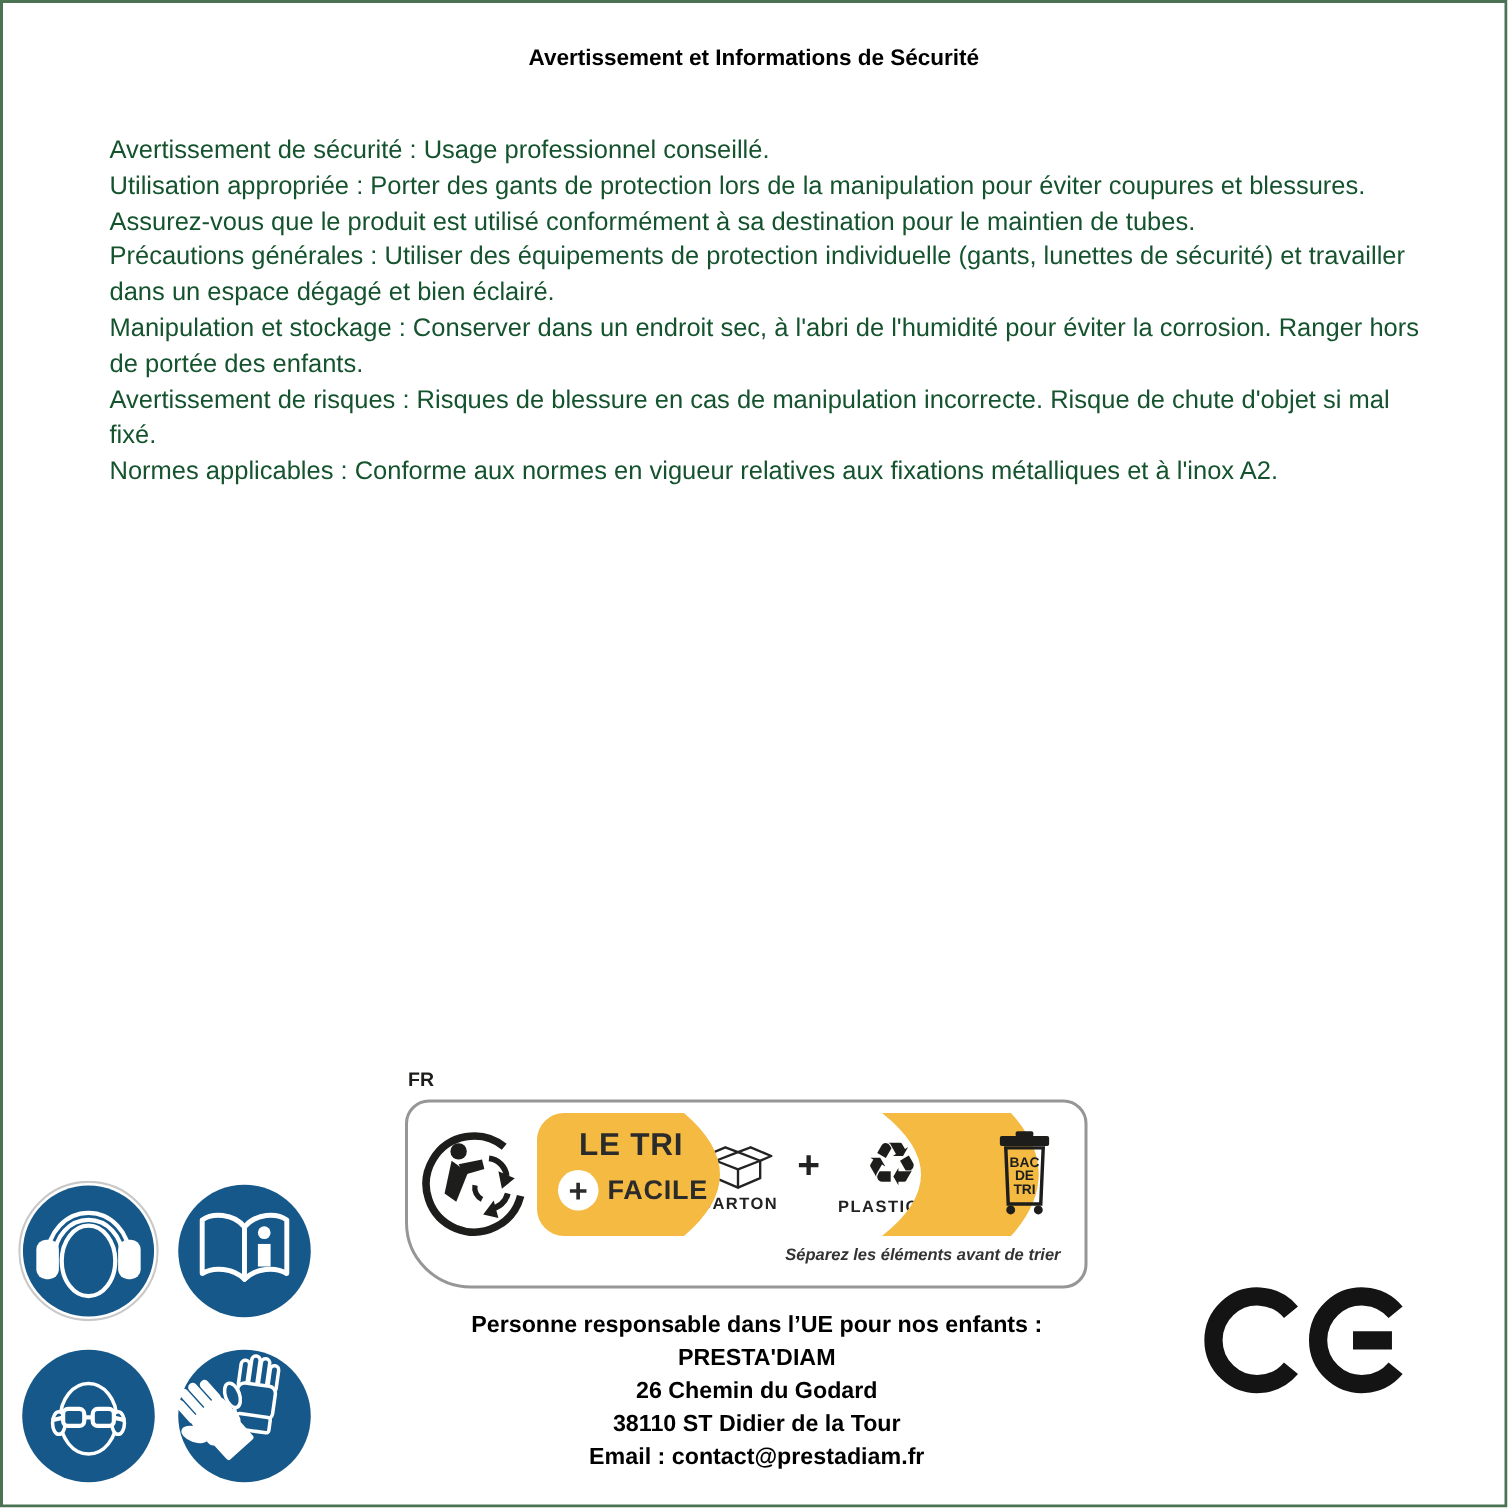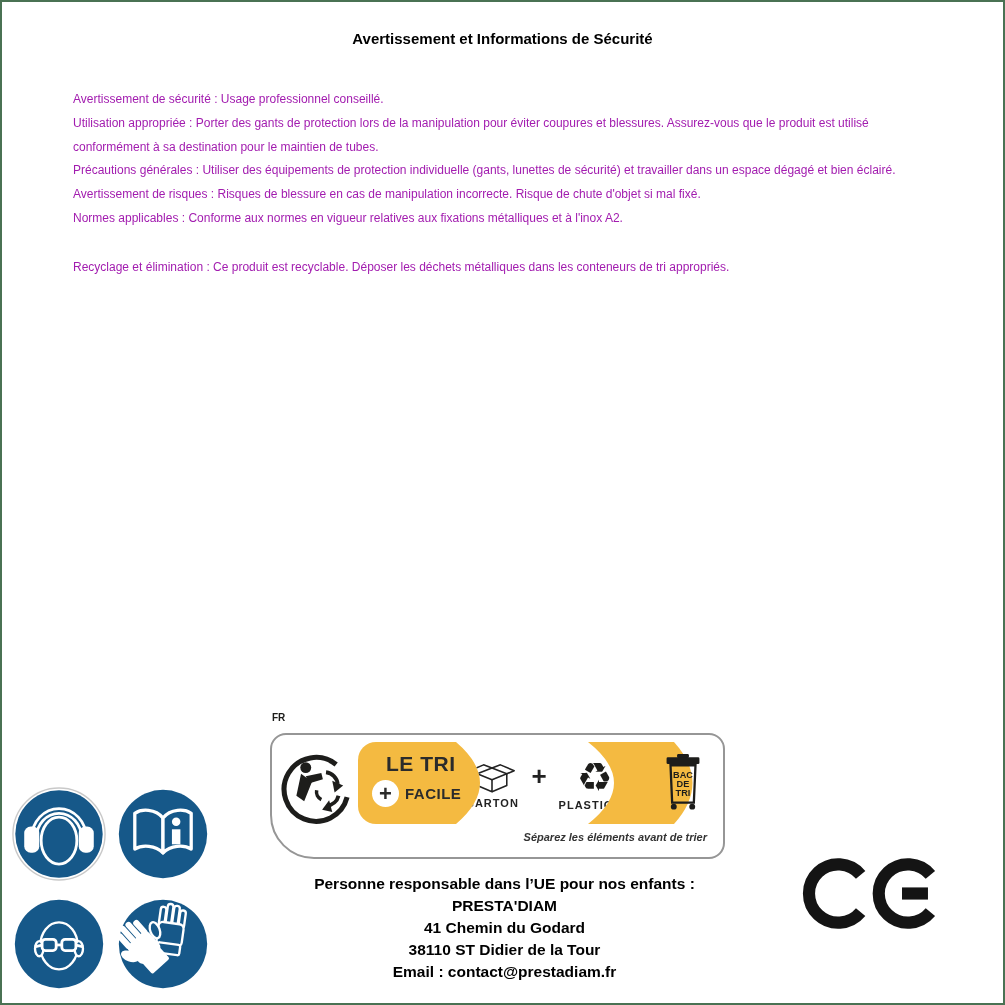--- a/index.html
+++ b/index.html
@@ -5,50 +5,50 @@
   * { margin:0; padding:0; box-sizing:border-box; }
   html,body { background:#fff; }
   body { width:1005px; height:1005px; position:relative; overflow:hidden;
          font-family:"Liberation Sans", sans-serif; color:#111; }
   .sheet { position:absolute; inset:0; border:2px solid #4a7253; background:#fff;padding-left:36px; }
 
   .title { position:absolute; top:28px; left:0; width:100%; text-align:center;
            font-size:15px; font-weight:bold; color:#000; }
 
   .bodycopy { position:absolute; left:71px; top:86px; width:874px;
-              font-size:12px; line-height:23.8px; color:#a21caf; }
+              font-size:17px; line-height:23.8px; color:#14532d; }
   .bodycopy p { margin:0; }
   .bodycopy p.gap { margin-top:25px; }
 
   
   .picto-grid { position:absolute; left:10px; top:785px; display:grid;
                 grid-template-columns:94px 94px; grid-template-rows:94px 94px;
                 column-gap:10px; row-gap:16px; }
   .picto-grid svg { width:94px; height:94px; display:block; }
 
   
-  .fr-tag { position:absolute; left:270px; top:710px; font-size:10px; font-weight:bold; color:#1d1d1b; }
+  .fr-tag { position:absolute; left:270px; top:710px; font-size:13px; font-weight:bold; color:#1d1d1b; }
   .sort-label { position:absolute; left:268px; top:731px; width:455px; height:126px;
                 background:#fff; border:2px solid #969696;
                 border-radius:16px 16px 16px 44px; }
   .triman { position:absolute; left:8px; top:16px; width:78px; height:80px; }
   .band { position:absolute; left:86px; top:7px; width:359px; height:82px;
           border-radius:18px 0 0 18px; overflow:hidden; }
   .band-yellow { position:absolute; inset:0; background:#f4ba41;
                  clip-path: path("M0 0 H316 Q353 41 316 82 H0 Z"); }
   .band-white { position:absolute; left:50px; top:0; width:234px; height:82px; background:#fff;
                 clip-path: path("M48 0 H180 Q232 41 180 82 H48 Q96 41 48 0 Z");
                 display:flex; align-items:center; justify-content:center; padding-left:46px; gap:12px; }
   .letri { position:absolute; left:14px; top:10px; color:#2b2b2b; }
   .letri .l1 { font-size:21px; font-weight:900; letter-spacing:.5px; margin-left:14px; }
   .letri .l2 { display:flex; align-items:center; gap:6px; margin-top:4px; }
   .plus-circle { width:27px; height:27px; border-radius:50%; background:#fff; color:#2b2b2b;
                  display:flex; align-items:center; justify-content:center;
                  font-size:22px; font-weight:900; line-height:1; }
-  .letri .l2 .word { font-size:15px; font-weight:900; letter-spacing:.5px; }
+  .letri .l2 .word { font-size:18px; font-weight:900; letter-spacing:.5px; }
   .material { display:flex; flex-direction:column; align-items:center; gap:1px; }
   .material .mlabel { font-size:11px; font-weight:bold; letter-spacing:1px; color:#222; }
   .mat-plus { font-size:26px; font-weight:bold; color:#222; padding-bottom:14px; }
   .recy-glyph { font-family:"DejaVu Sans", sans-serif; font-size:40px; line-height:42px; color:#1d1d1b; }
   .bin { position:absolute; left:302px; top:3px; width:46px; height:76px; }
   .tagline { position:absolute; right:16px; top:96px; font-size:11px; font-style:italic;
              font-weight:bold; color:#333; }
 
   
   .responsible { position:absolute; left:240px; top:871px; width:525px; text-align:center;
@@ -60,23 +60,23 @@
 <body>
 
 <div class="sheet">
 
   <div class="title">Avertissement et Informations de Sécurité</div>
 
   <div class="bodycopy">
     <p>Avertissement de sécurité : Usage professionnel conseillé.</p>
     <p>Utilisation appropriée : Porter des gants de protection lors de la manipulation pour éviter coupures et blessures. Assurez-vous que le produit est utilisé conformément à sa destination pour le maintien de tubes.</p>
     <p>Précautions générales : Utiliser des équipements de protection individuelle (gants, lunettes de sécurité) et travailler dans un espace dégagé et bien éclairé.</p>
+    <p>Manipulation et stockage : Conserver dans un endroit sec, à l'abri de l'humidité pour éviter la corrosion. Ranger hors de portée des enfants.</p>
     <p>Avertissement de risques : Risques de blessure en cas de manipulation incorrecte. Risque de chute d'objet si mal fixé.</p>
     <p>Normes applicables : Conforme aux normes en vigueur relatives aux fixations métalliques et à l'inox A2.</p>
-    <p class="gap">Recyclage et élimination : Ce produit est recyclable. Déposer les déchets métalliques dans les conteneurs de tri appropriés.</p>
   </div>
 
   <div class="picto-grid">
     <svg viewBox="0 0 100 100">
       <circle cx="50" cy="50" r="49" fill="none" stroke="#c9c9c9" stroke-width="1.5"></circle>
       <circle cx="50" cy="50" r="46.5" fill="#165889"></circle>
       <ellipse cx="50" cy="57" rx="19" ry="25" fill="#165889" stroke="#fff" stroke-width="3"></ellipse>
       <path d="M21,54 a29,31 0 0 1 58,0" fill="none" stroke="#fff" stroke-width="3"></path>
       <path d="M26,54 a24,26 0 0 1 48,0" fill="none" stroke="#fff" stroke-width="3"></path>
       <rect x="13" y="42" width="16" height="28" rx="7" fill="#fff"></rect>
@@ -179,21 +179,21 @@
         <text x="35" y="66" text-anchor="middle" font-size="14" font-weight="bold" fill="#1d1d1b">TRI</text>
       </svg>
     </div>
 
     <div class="tagline">Séparez les éléments avant de trier</div>
   </div>
 
   <div class="responsible">
     <div>Personne responsable dans l’UE pour nos enfants :</div>
     <div>PRESTA'DIAM</div>
-    <div>41 Chemin du Godard</div>
+    <div>26 Chemin du Godard</div>
     <div>38110 ST Didier de la Tour</div>
     <div>Email : contact@prestadiam.fr</div>
   </div>
 
   <svg class="ce" viewBox="0 0 180 100">
     <g fill="none" stroke="#141414" stroke-width="15">
       <path d="M76,27 A36,36 0 1 0 76,73"></path>
       <path d="M162,27 A36,36 0 1 0 162,73"></path>
       <path d="M127,50 H159"></path>
     </g>

